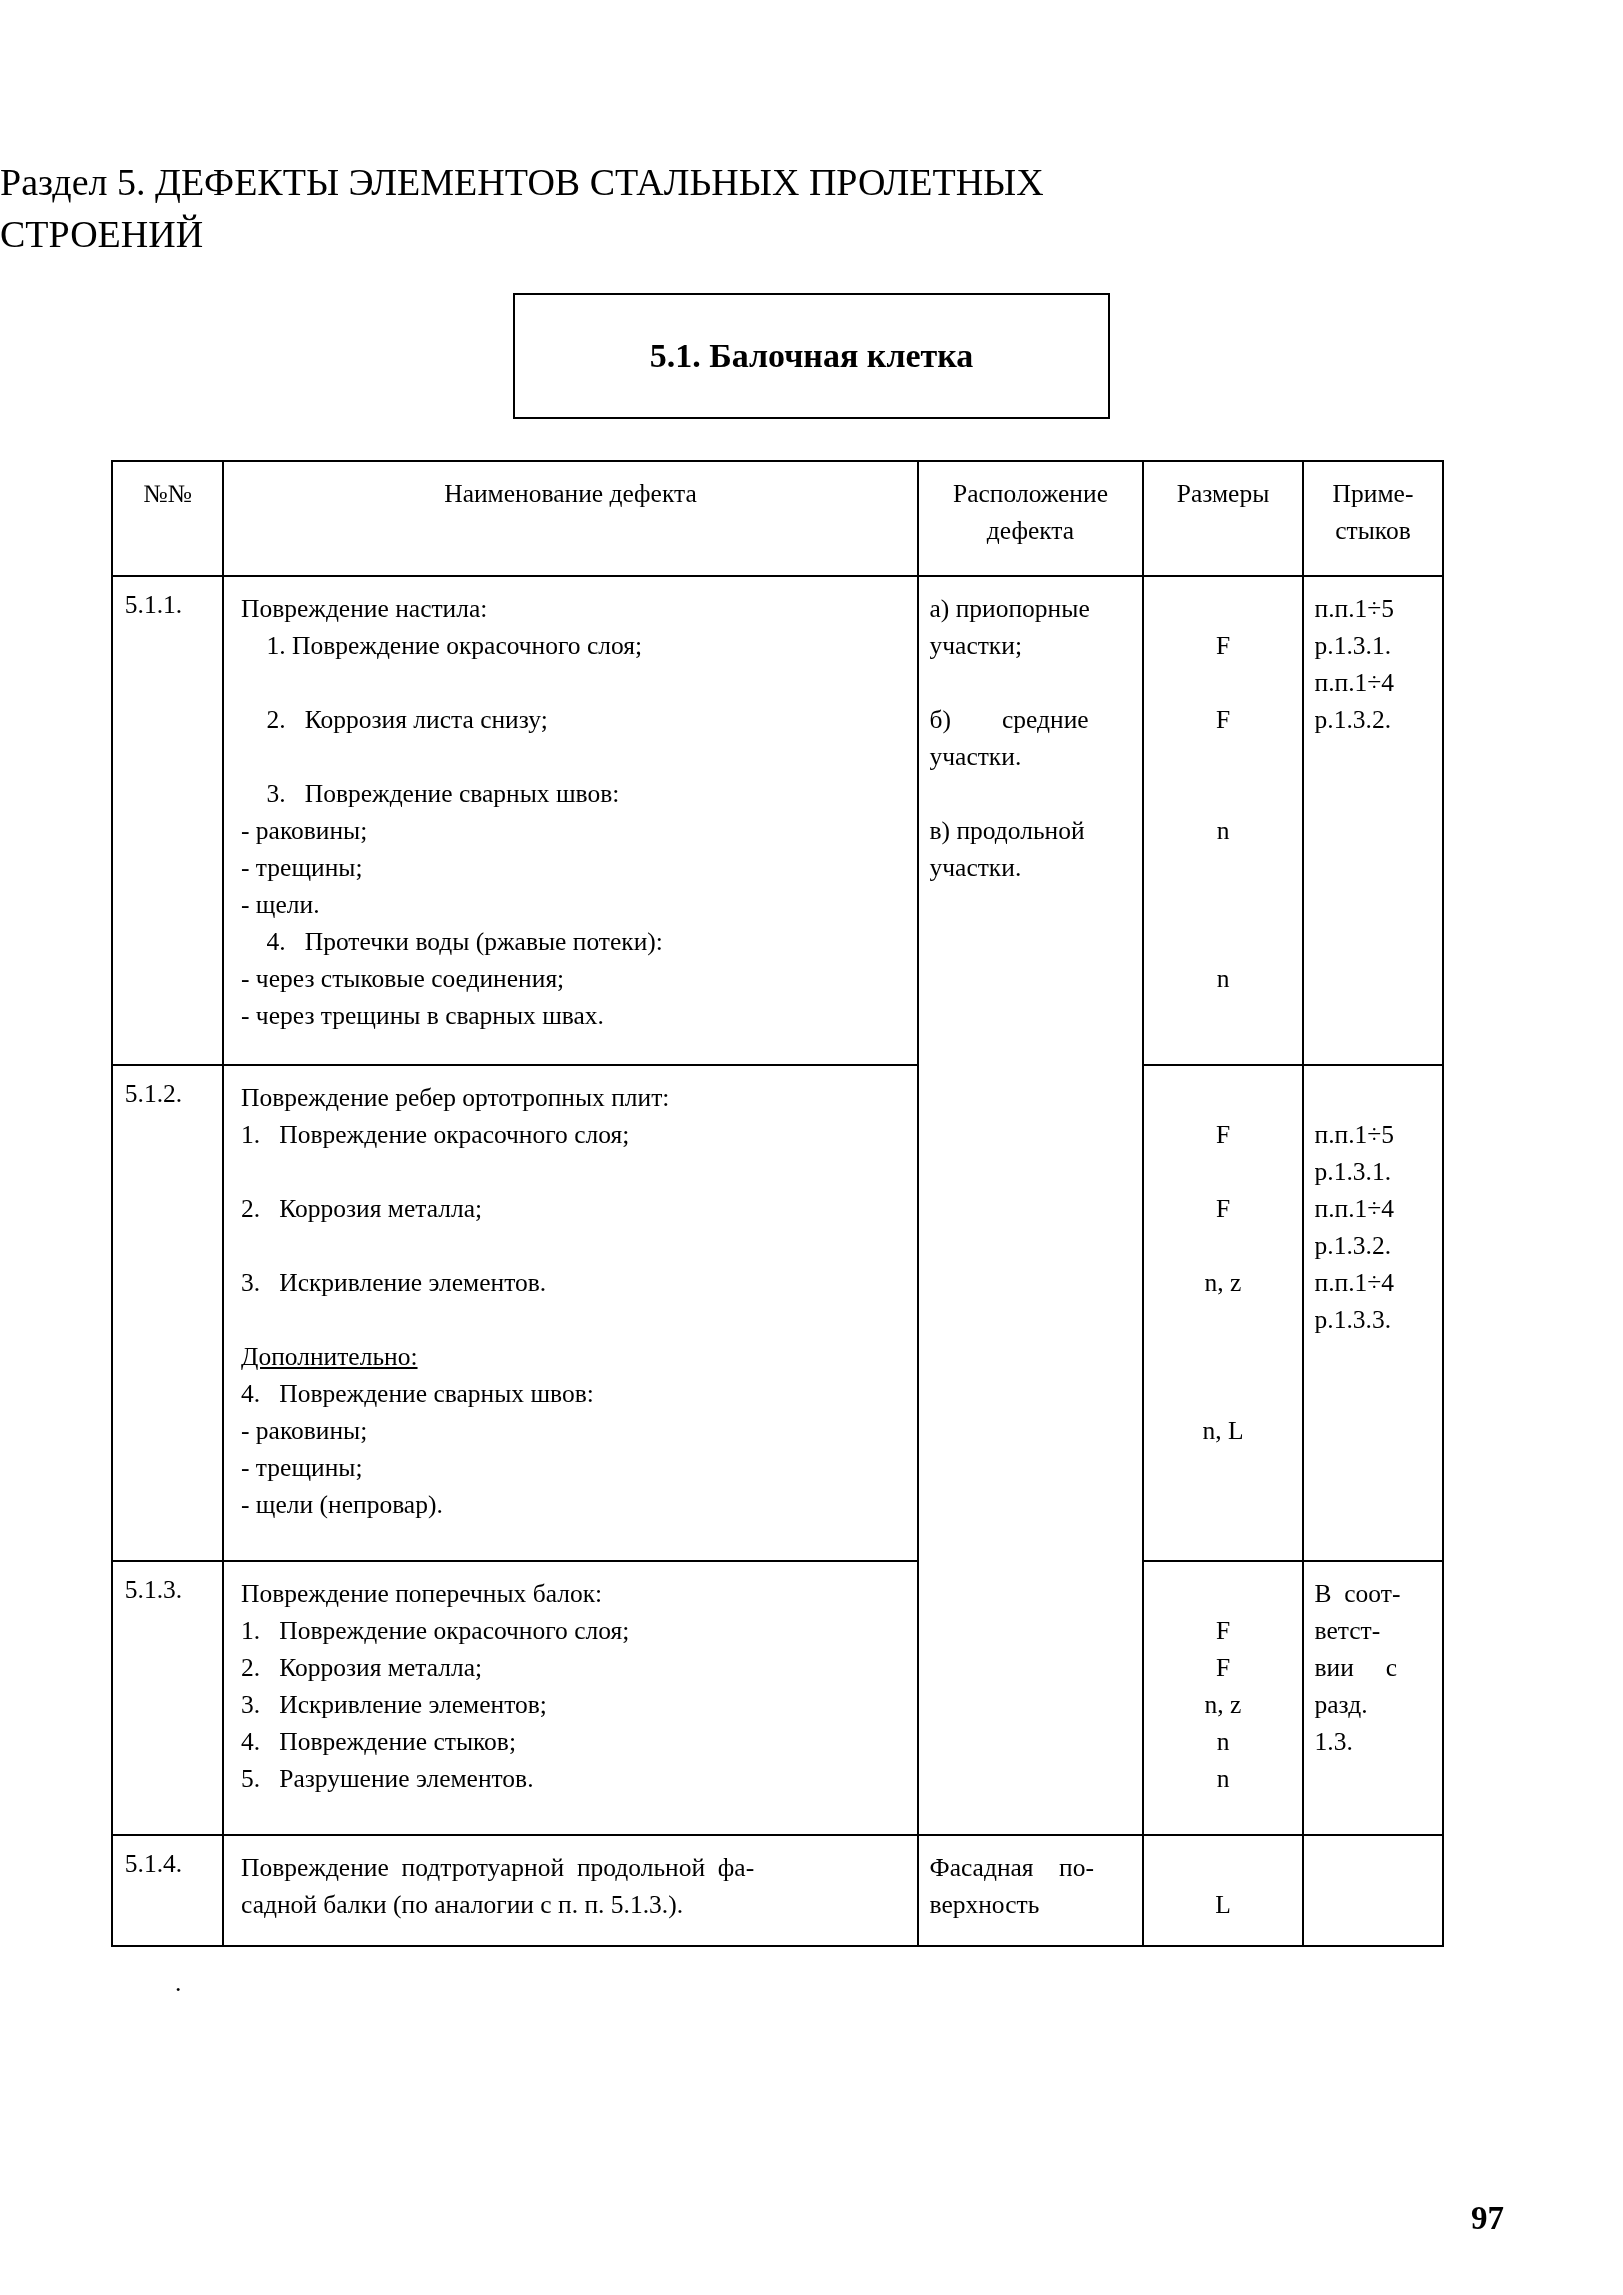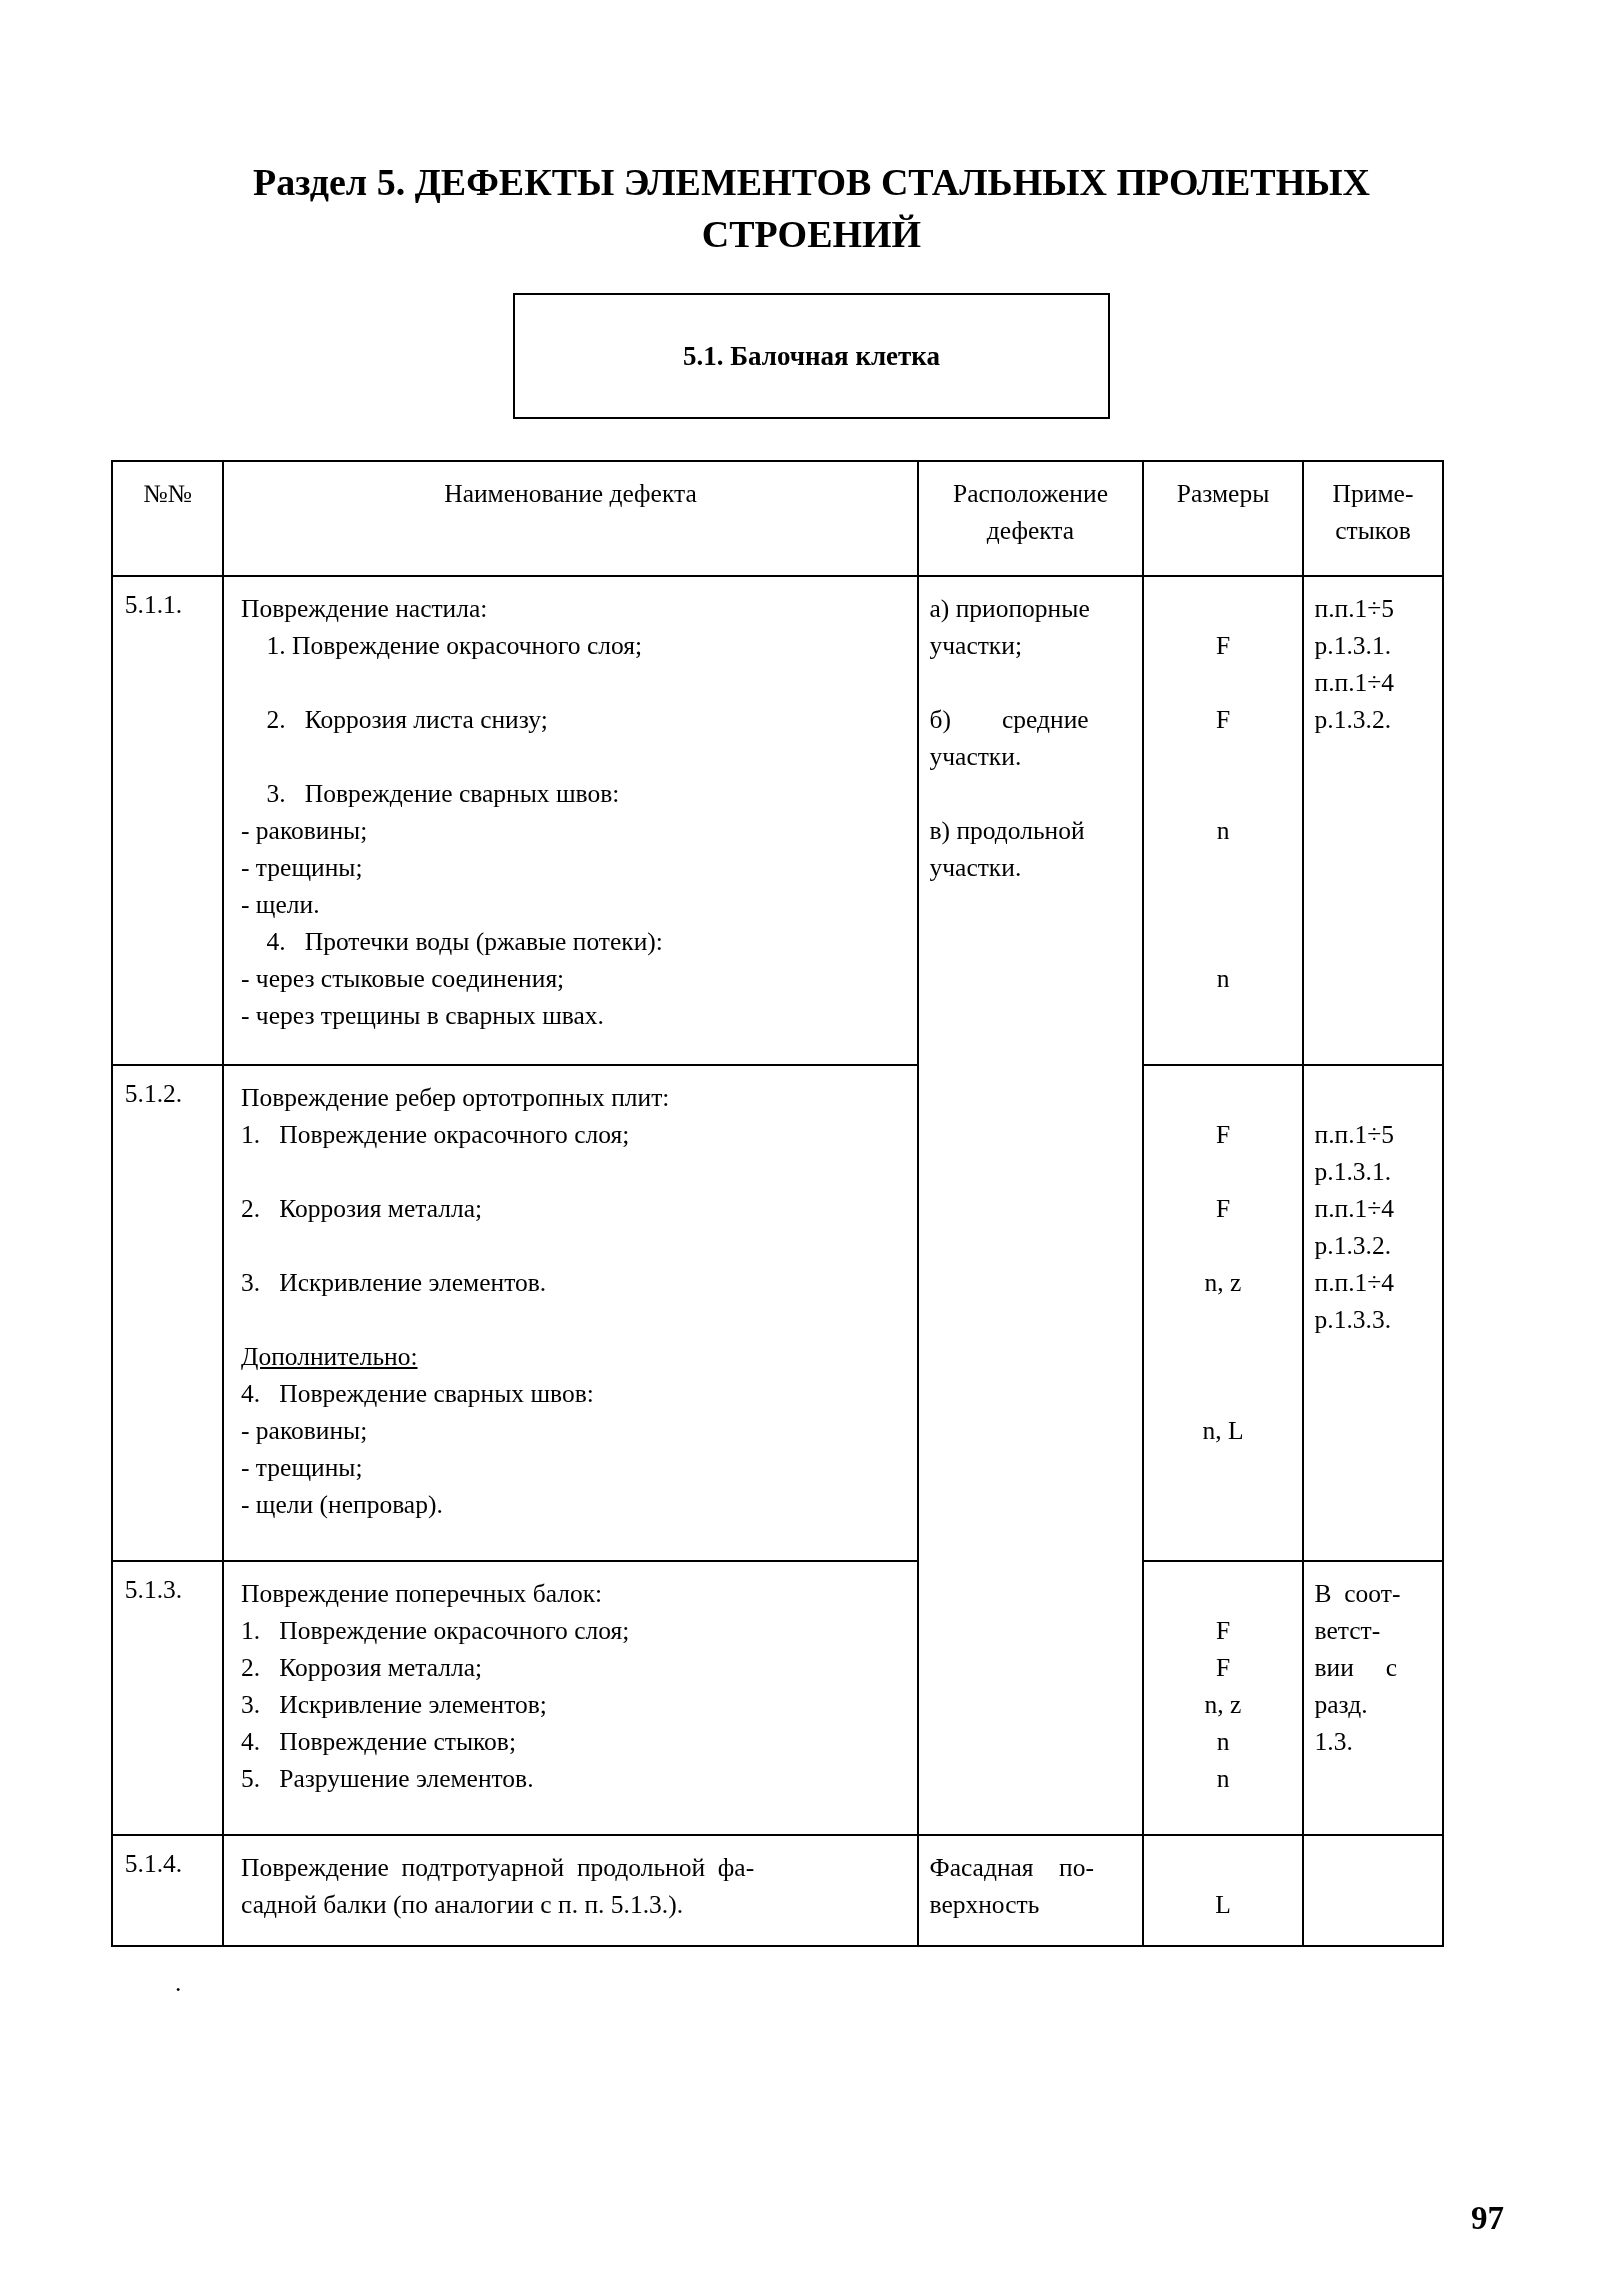--- a/index.html
+++ b/index.html
@@ -1,26 +1,26 @@
 <!DOCTYPE html>
 <html style="font-size:10.5px"><head>
 <meta charset="utf-8">
 <style>
   * { margin:0; padding:0; box-sizing:border-box; }
   html,body { background:#ffffff; }
   body { font-family:"Liberation Serif","DejaVu Serif",serif; color:#000; }
   .page { position:relative; width:1623px; height:2295px; background:#fff; overflow:hidden; }
 
-  .title { padding-top:156px; text-align:center; font-size:38px; font-weight:bold; line-height:52px; }
+  .title { padding-top:156px; text-align:left; font-size:38px; font-weight:normal; line-height:52px; }
 
   .subtitle-box {
     width:597px; height:126px; margin:33px auto 0;
     border:2.6px solid #000;
     display:flex; align-items:center; justify-content:center;
-    font-size:27px; font-weight:bold;
+    font-size:34px; font-weight:bold;
   }
 
   table.defects {
     border-collapse:collapse; table-layout:fixed;
     width:1331px; margin:41px 0 0 111px;
     font-size:25.5px;
   }
   .c-num  { width:111px; }
   .c-name { width:695px; }
   .c-loc  { width:225px; }

